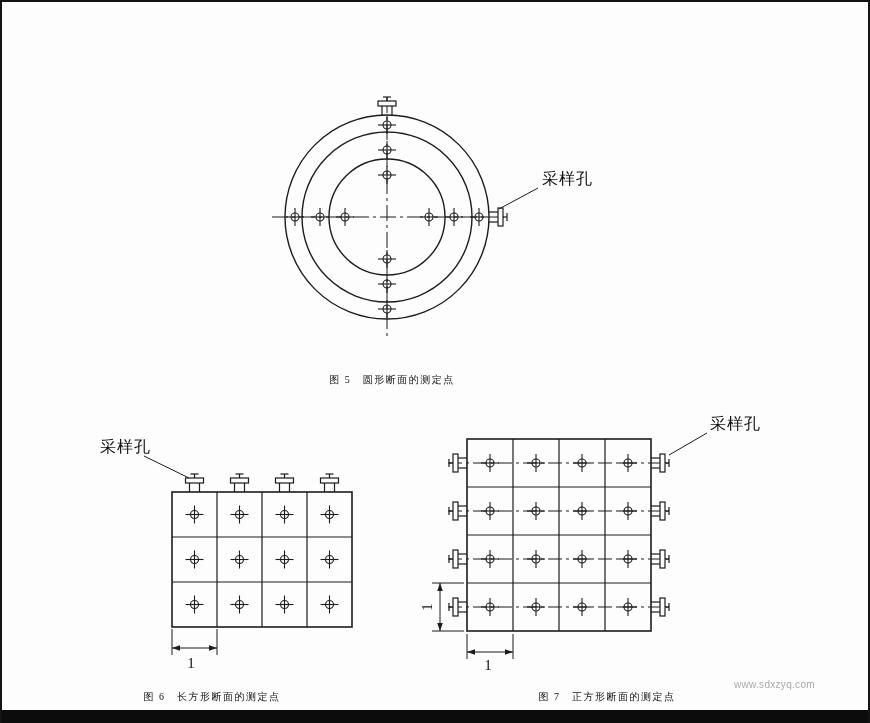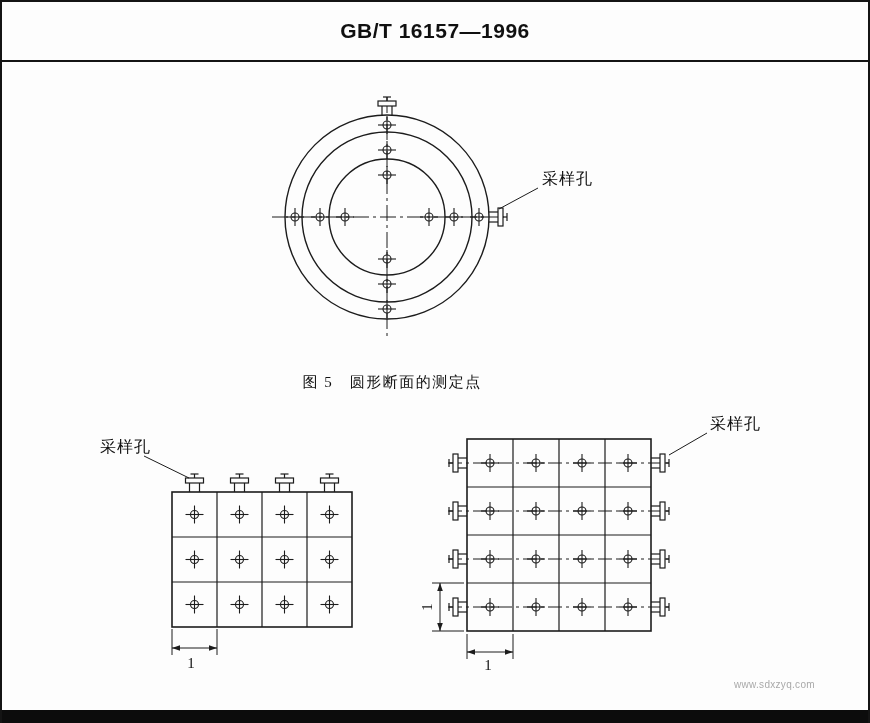--- a/index.html
+++ b/index.html
@@ -18,21 +18,21 @@
   .header .title {
     font-family:"Liberation Sans", sans-serif; font-weight:700;
     font-size:21px; letter-spacing:0.5px; color:#101010;
   }
   .fig-svg { position:absolute; }
   #fig5-svg { left:0;   top:85;  }
   #fig6-svg { left:60px;  top:420px; }
   #fig7-svg { left:420px; top:403px; }
   #fig5-svg { left:0; top:85px; }
   .caption {
-    position:absolute; font-size:15px; color:#111;
+    position:absolute; font-size:10px; color:#111;
     letter-spacing:1.5px; text-align:center; white-space:nowrap;
   }
   #fig5-caption { left:250px; top:371px; width:280px; }
   #fig6-caption { left:80px;  top:688px; width:260px; }
   #fig7-caption { left:475px; top:688px; width:260px; }
   .watermark {
     position:absolute; left:732px; top:677px;
     font-family:"Liberation Sans", sans-serif; font-size:10px; color:#a9a9a9;
     letter-spacing:0.3px;
   }
@@ -41,23 +41,20 @@
   }
   svg text { font-family:"Liberation Serif", serif; fill:#111; }
   .cn-label { font-size:16px; letter-spacing:1px; }
   .dim-label { font-size:15px; }
 </style>
 </head>
 <body>
 
 <div class="page">
 
-  <div class="header">
-    <span class="title">GB/T 16157—1996</span>
-  </div>
 
   <svg id="fig5-svg" class="fig-svg" width="870" height="265" viewBox="0 0 870 265">
     <defs>
 
       <g id="mpoint" stroke="#1c1c1c" stroke-width="1.1" fill="none">
         <line x1="-9" y1="0" x2="9" y2="0"></line>
         <line x1="0" y1="-9" x2="0" y2="9"></line>
         <circle cx="0" cy="0" r="4"></circle>
       </g>
 
@@ -144,20 +141,21 @@
     <g stroke="#1c1c1c" stroke-width="1">
       <line x1="110" y1="207" x2="110" y2="233"></line>
       <line x1="155" y1="207" x2="155" y2="233"></line>
       <line x1="110" y1="226" x2="155" y2="226"></line>
       <polygon points="110,226 118,223.2 118,228.8" fill="#1c1c1c" stroke="none"></polygon>
       <polygon points="155,226 147,223.2 147,228.8" fill="#1c1c1c" stroke="none"></polygon>
     </g>
     <text x="129" y="246" text-anchor="middle" class="dim-label">1</text>
   </svg>
 
+  <div class="caption" id="fig6-caption">图 6　长方形断面的测定点</div>
 
   <svg id="fig7-svg" class="fig-svg" width="450" height="268" viewBox="0 0 450 268">
 
     <g stroke="#1c1c1c" stroke-width="1" stroke-dasharray="14 4 3 4">
       <line x1="26" y1="58" x2="248" y2="58"></line>
       <line x1="26" y1="106" x2="248" y2="106"></line>
       <line x1="26" y1="154" x2="248" y2="154"></line>
       <line x1="26" y1="202" x2="248" y2="202"></line>
     </g>
 
@@ -218,18 +216,19 @@
     <g stroke="#1c1c1c" stroke-width="1">
       <line x1="45" y1="229" x2="45" y2="254"></line>
       <line x1="91" y1="229" x2="91" y2="254"></line>
       <line x1="45" y1="247" x2="91" y2="247"></line>
       <polygon points="45,247 53,244.2 53,249.8" fill="#1c1c1c" stroke="none"></polygon>
       <polygon points="91,247 83,244.2 83,249.8" fill="#1c1c1c" stroke="none"></polygon>
     </g>
     <text x="66" y="265" text-anchor="middle" class="dim-label">1</text>
   </svg>
 
+  <div class="caption" id="fig7-caption">图 7　正方形断面的测定点</div>
 
   <div class="watermark">www.sdxzyq.com</div>
 
   <div class="bottom-bar"></div>
 
 </div>
 
 </body></html>

